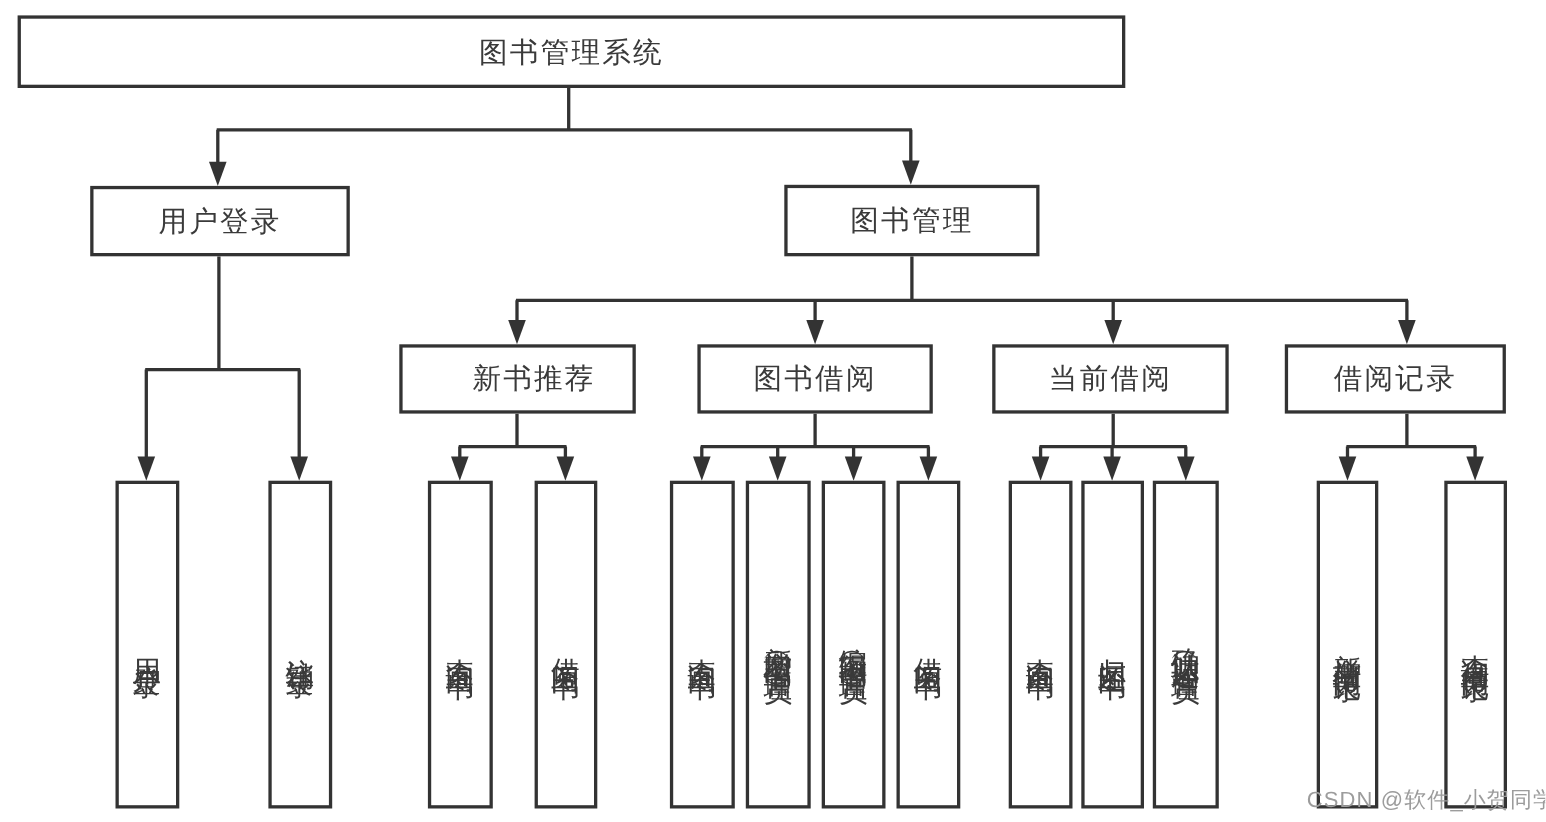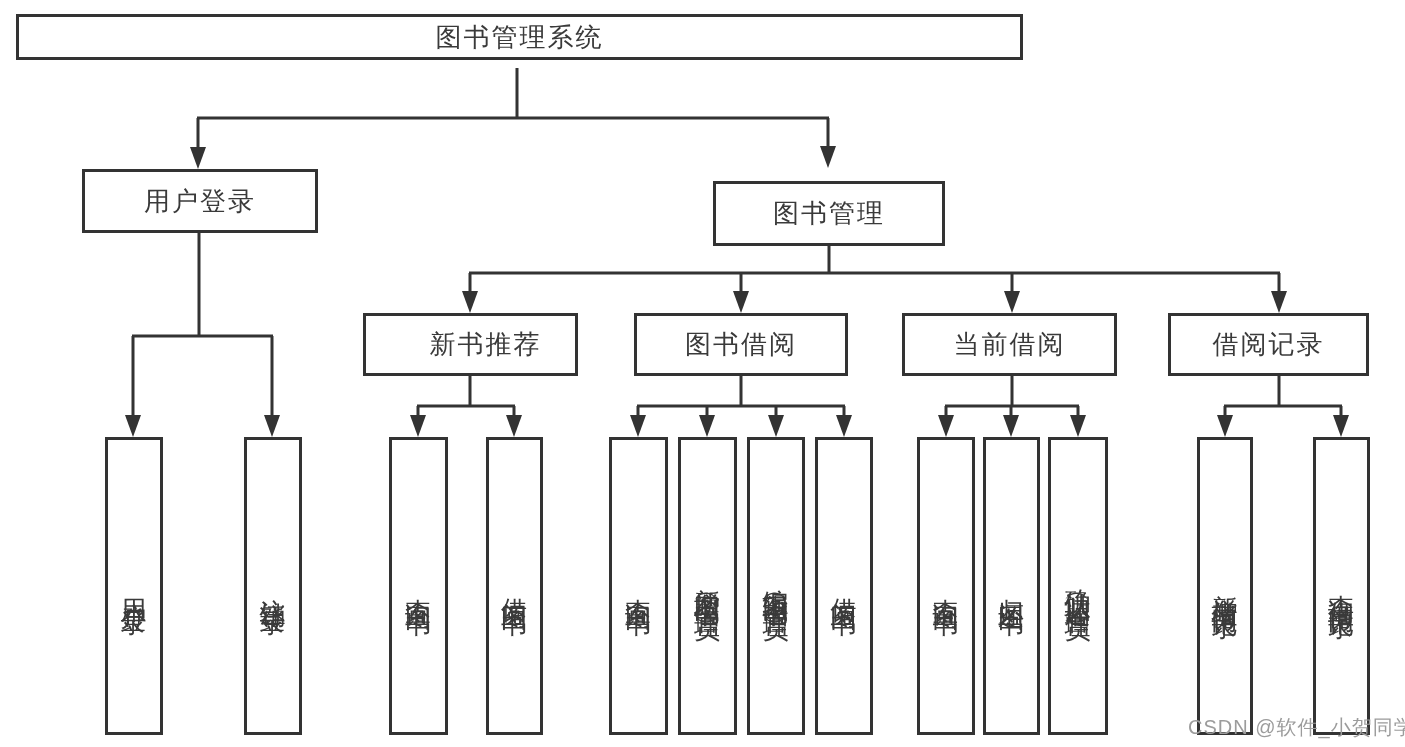--- a/index.html
+++ b/index.html
@@ -80,28 +80,28 @@
       <polygon points="768,415 784,415 776,437"></polygon>
       <polygon points="836,415 852,415 844,437"></polygon>
       <polygon points="938,415 954,415 946,437"></polygon>
       <polygon points="1003,415 1019,415 1011,437"></polygon>
       <polygon points="1070,415 1086,415 1078,437"></polygon>
       <polygon points="1217,415 1233,415 1225,437"></polygon>
       <polygon points="1333,415 1349,415 1341,437"></polygon>
     </g>
   </svg>
 
-  <div class="node hnode" style="left:16px;top:14px;width:1007px;height:46px;">
+  <div class="node hnode" style="left:16px;top:14px;width:1007px;height:66px;">
     <span>图书管理系统</span>
   </div>
 
   <div class="node hnode" style="left:82px;top:169px;width:236px;height:64px;">
     <span>用户登录</span>
   </div>
-  <div class="node hnode" style="left:713px;top:181px;width:232px;height:65px;">
+  <div class="node hnode" style="left:713px;top:168px;width:232px;height:65px;">
     <span>图书管理</span>
   </div>
 
   <div class="node hnode" style="left:363px;top:313px;width:215px;height:63px;padding-left:30px;">
     <span>新书推荐</span>
   </div>
   <div class="node hnode" style="left:634px;top:313px;width:214px;height:63px;text-align:right;">
     <span>图书借阅</span>
   </div>
   <div class="node hnode" style="left:902px;top:313px;width:215px;height:63px;">

